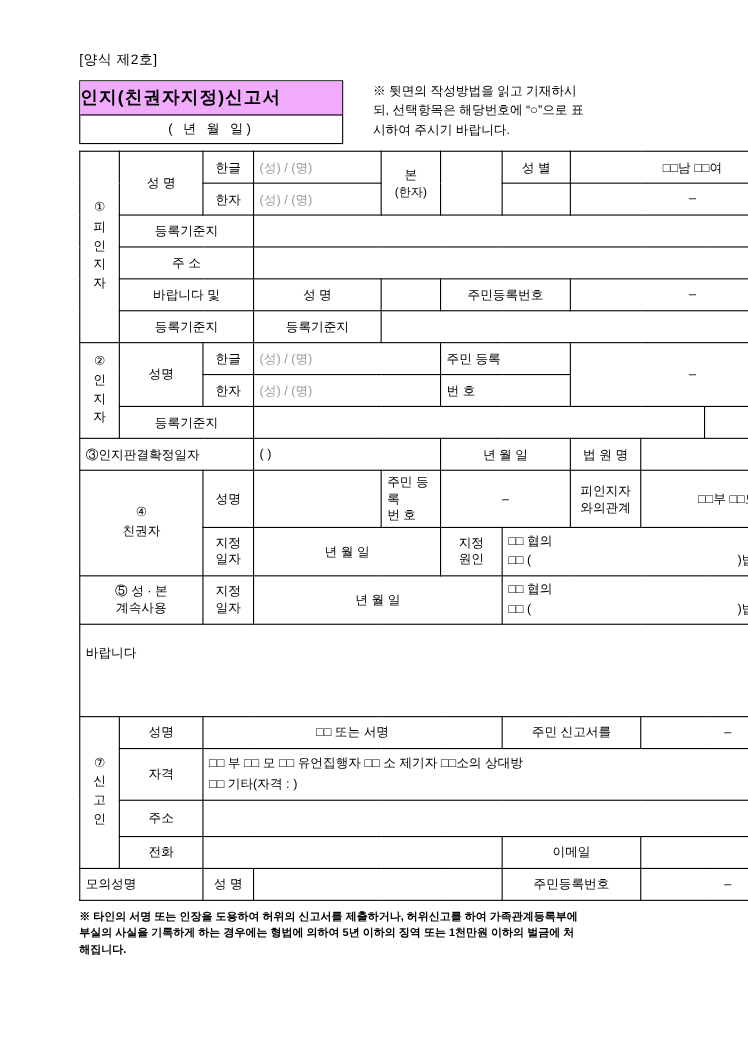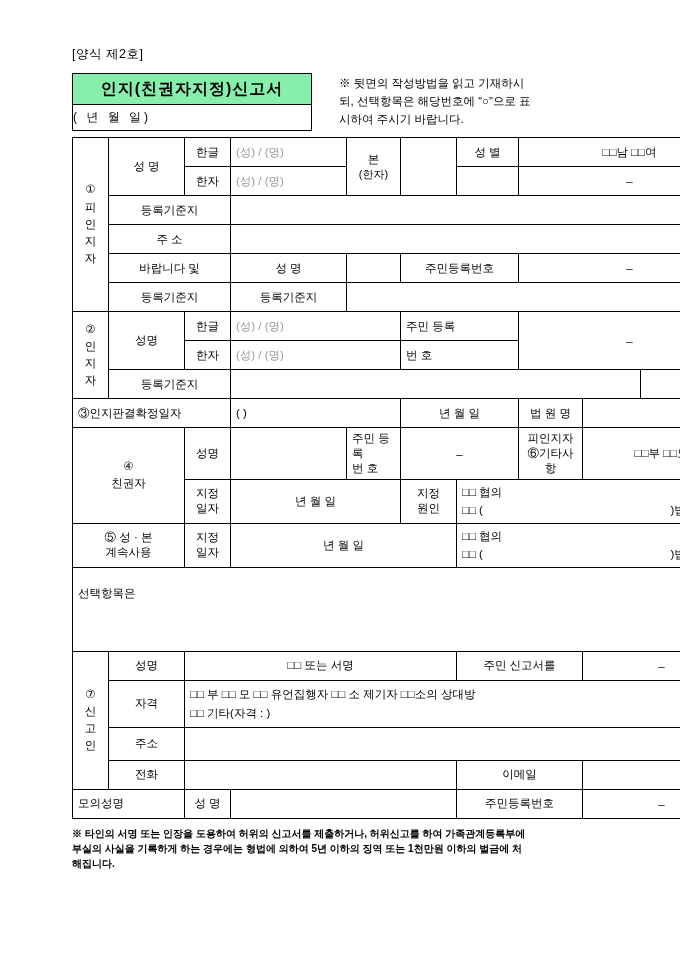--- a/index.html
+++ b/index.html
@@ -30,29 +30,30 @@
   .top-row {
     display: flex;
     align-items: flex-start;
   }
   .title-box {
     width: 240px;
     border: 1px solid #000;
     box-sizing: border-box;
   }
   .title-main {
-    background: #86efac;
-    text-align: center;
+    background: #f0abfc;
+    text-align: left;
     font-size: 16px;
     font-weight: bold;
     padding: 5px 0 4px 0;
     letter-spacing: 1px;
     border-bottom: 1px solid #000;
   }
   .title-sub {
+    text-align: center;
     font-size: 12px;
     padding: 4px 0 4px 0;
     letter-spacing: 3px;
   }
   .notice {
     flex: 1;
     padding-left: 27px;
     font-size: 11.5px;
     line-height: 1.55;
     padding-top: 2px;
@@ -201,21 +202,21 @@
       </td>
       <td class="c">성명</td>
       <td></td>
       <td class="l small">
         <div>주민 등록</div>
         <div>번      호</div>
       </td>
       <td class="c" colspan="2">–</td>
       <td class="c small">
         <div>피인지자</div>
-        <div>⑥기타사항</div>
+        <div>와의관계</div>
       </td>
       <td class="c small" colspan="2">□□부  □□모</td>
     </tr>
     <tr>
       <td class="c small">
         <div>지정</div>
         <div>일자</div>
       </td>
       <td class="c" colspan="2">년    월    일</td>
       <td class="c small">
@@ -245,21 +246,21 @@
         <div>□□ 협의</div>
         <div class="cellflex">
           <span>□□ (</span>
           <span>)법원의 재판</span>
         </div>
       </td>
     </tr>
 
     <tr>
       <td class="l" colspan="10" style="height:62px; vertical-align:top; padding-top:18px;">
-        <span>선택항목은</span>
+        <span>바랍니다</span>
       </td>
     </tr>
 
     <tr>
       <td class="c vert" rowspan="4">
         ⑦<br>신<br>고<br>인
       </td>
       <td class="c">성명</td>
       <td class="c" colspan="4">□□ 또는 서명</td>
       <td class="c" colspan="2">주민 신고서를</td>

